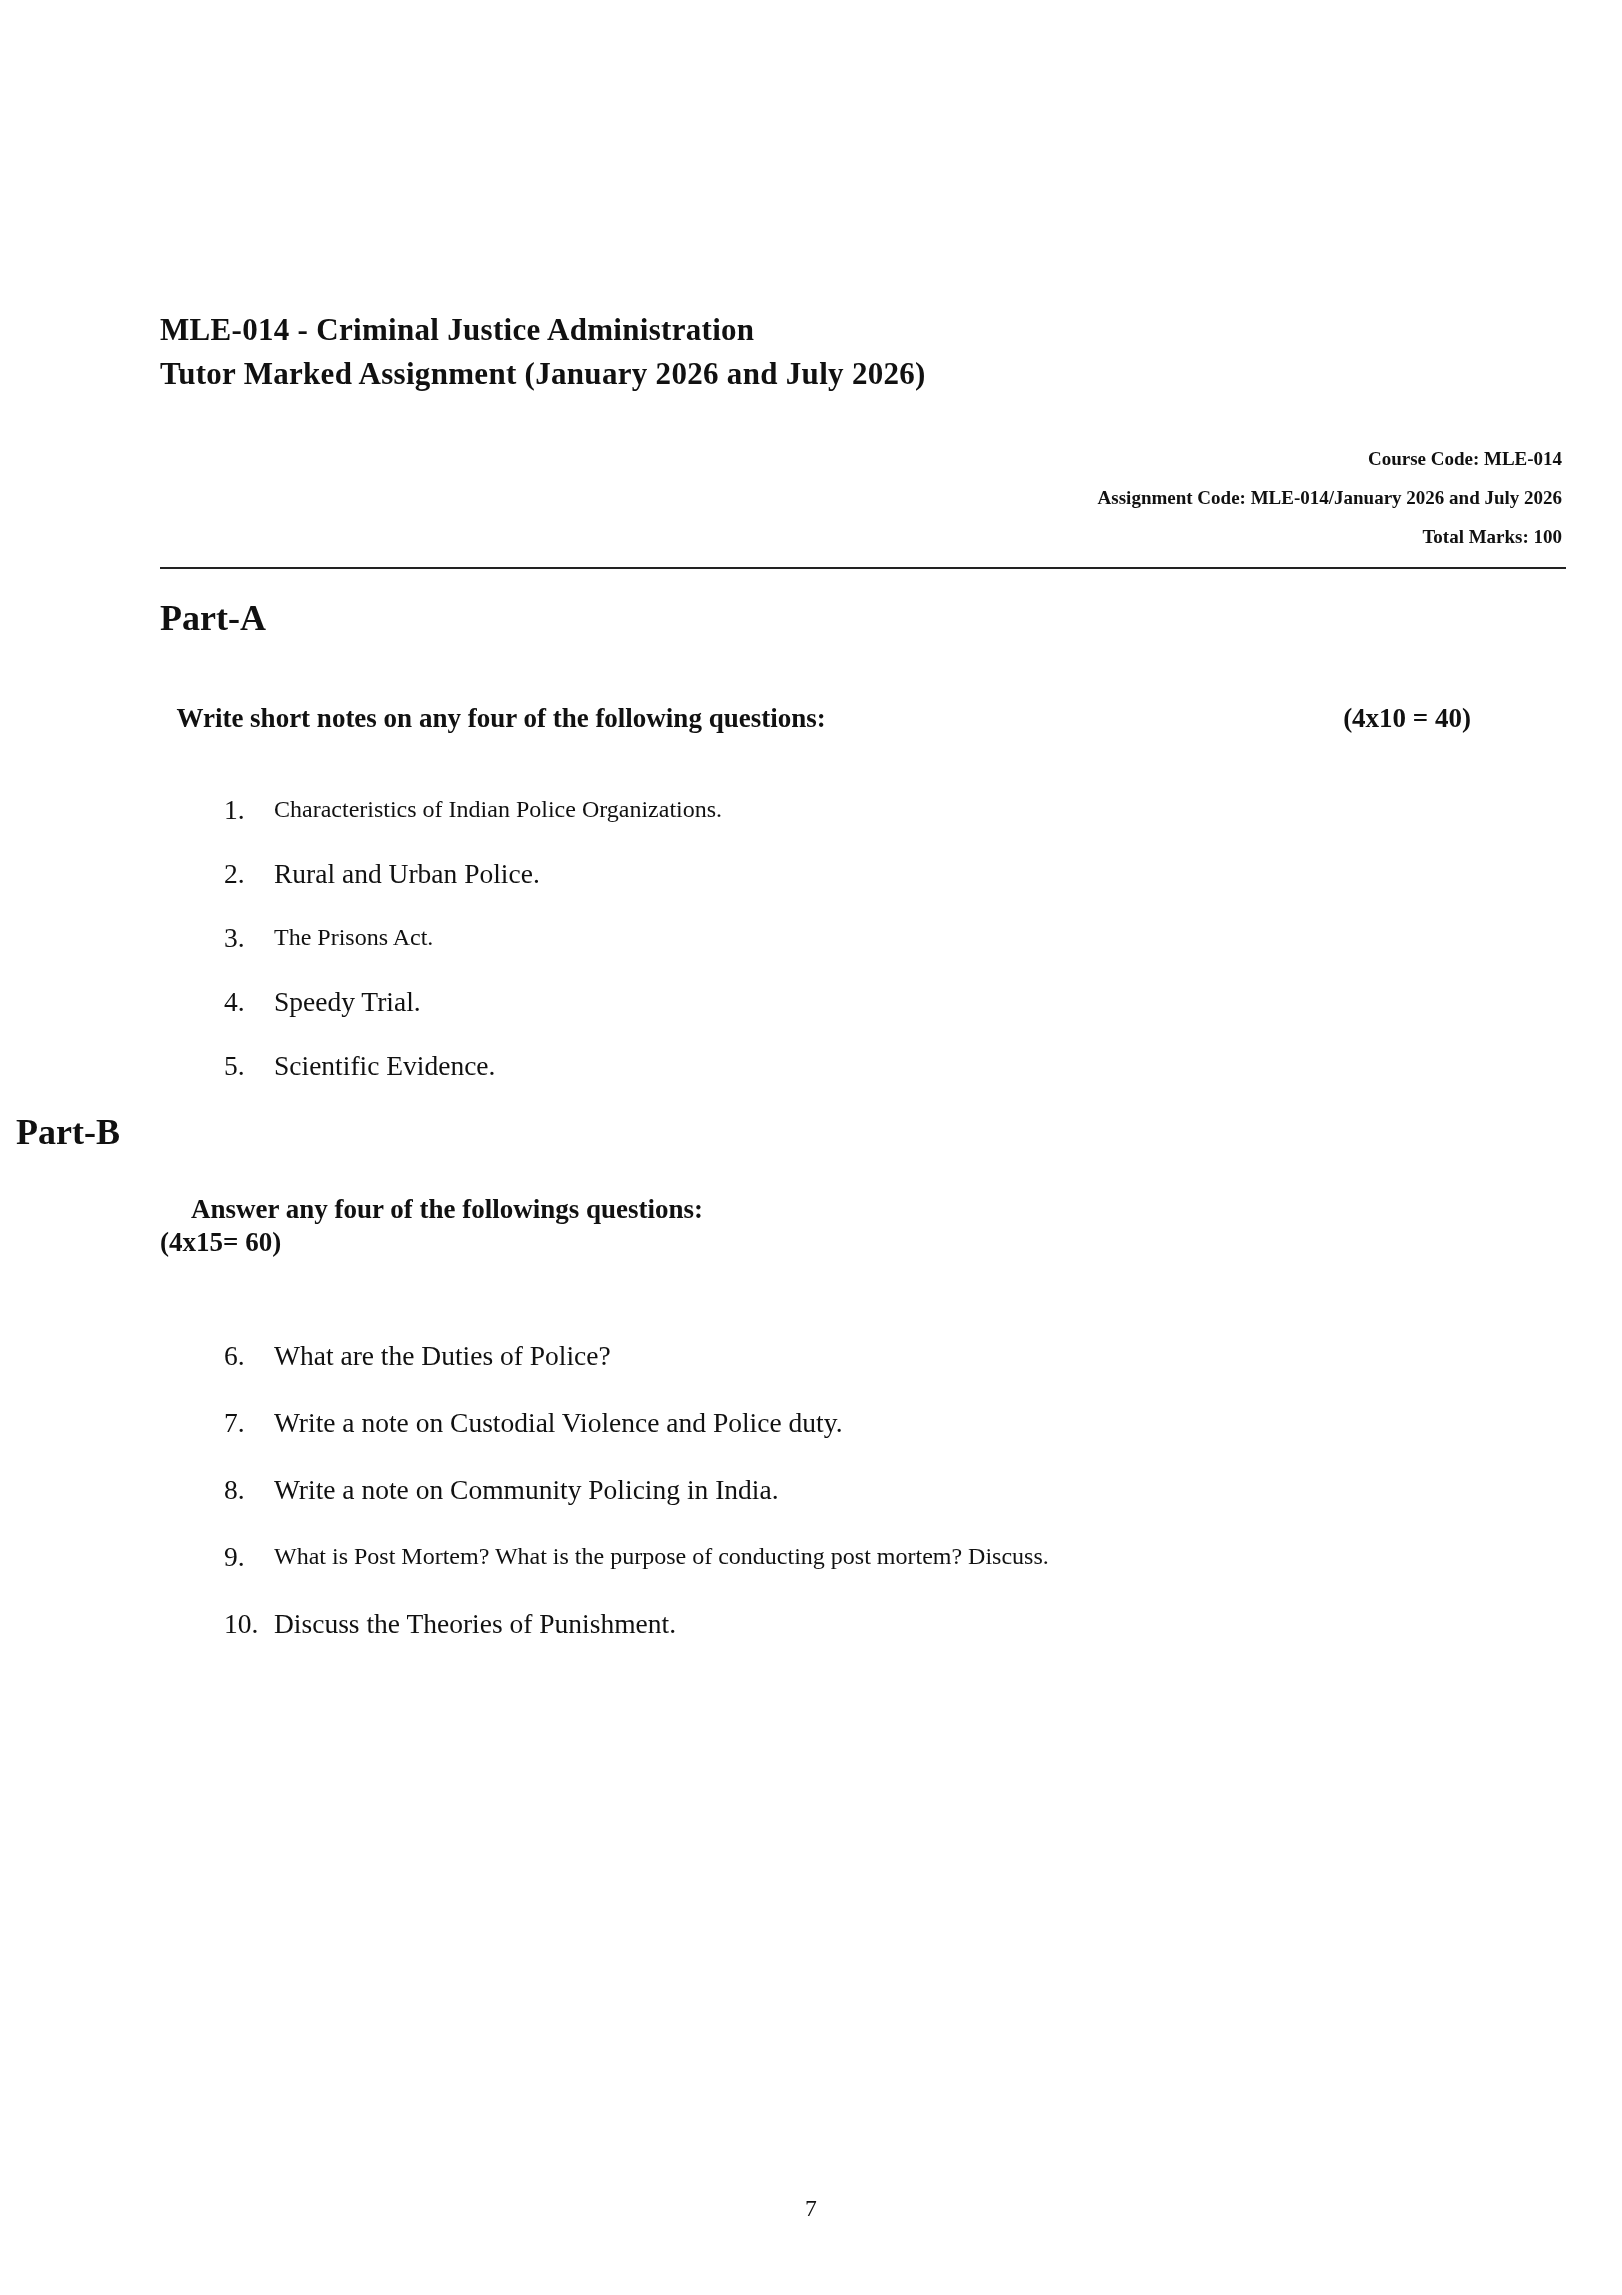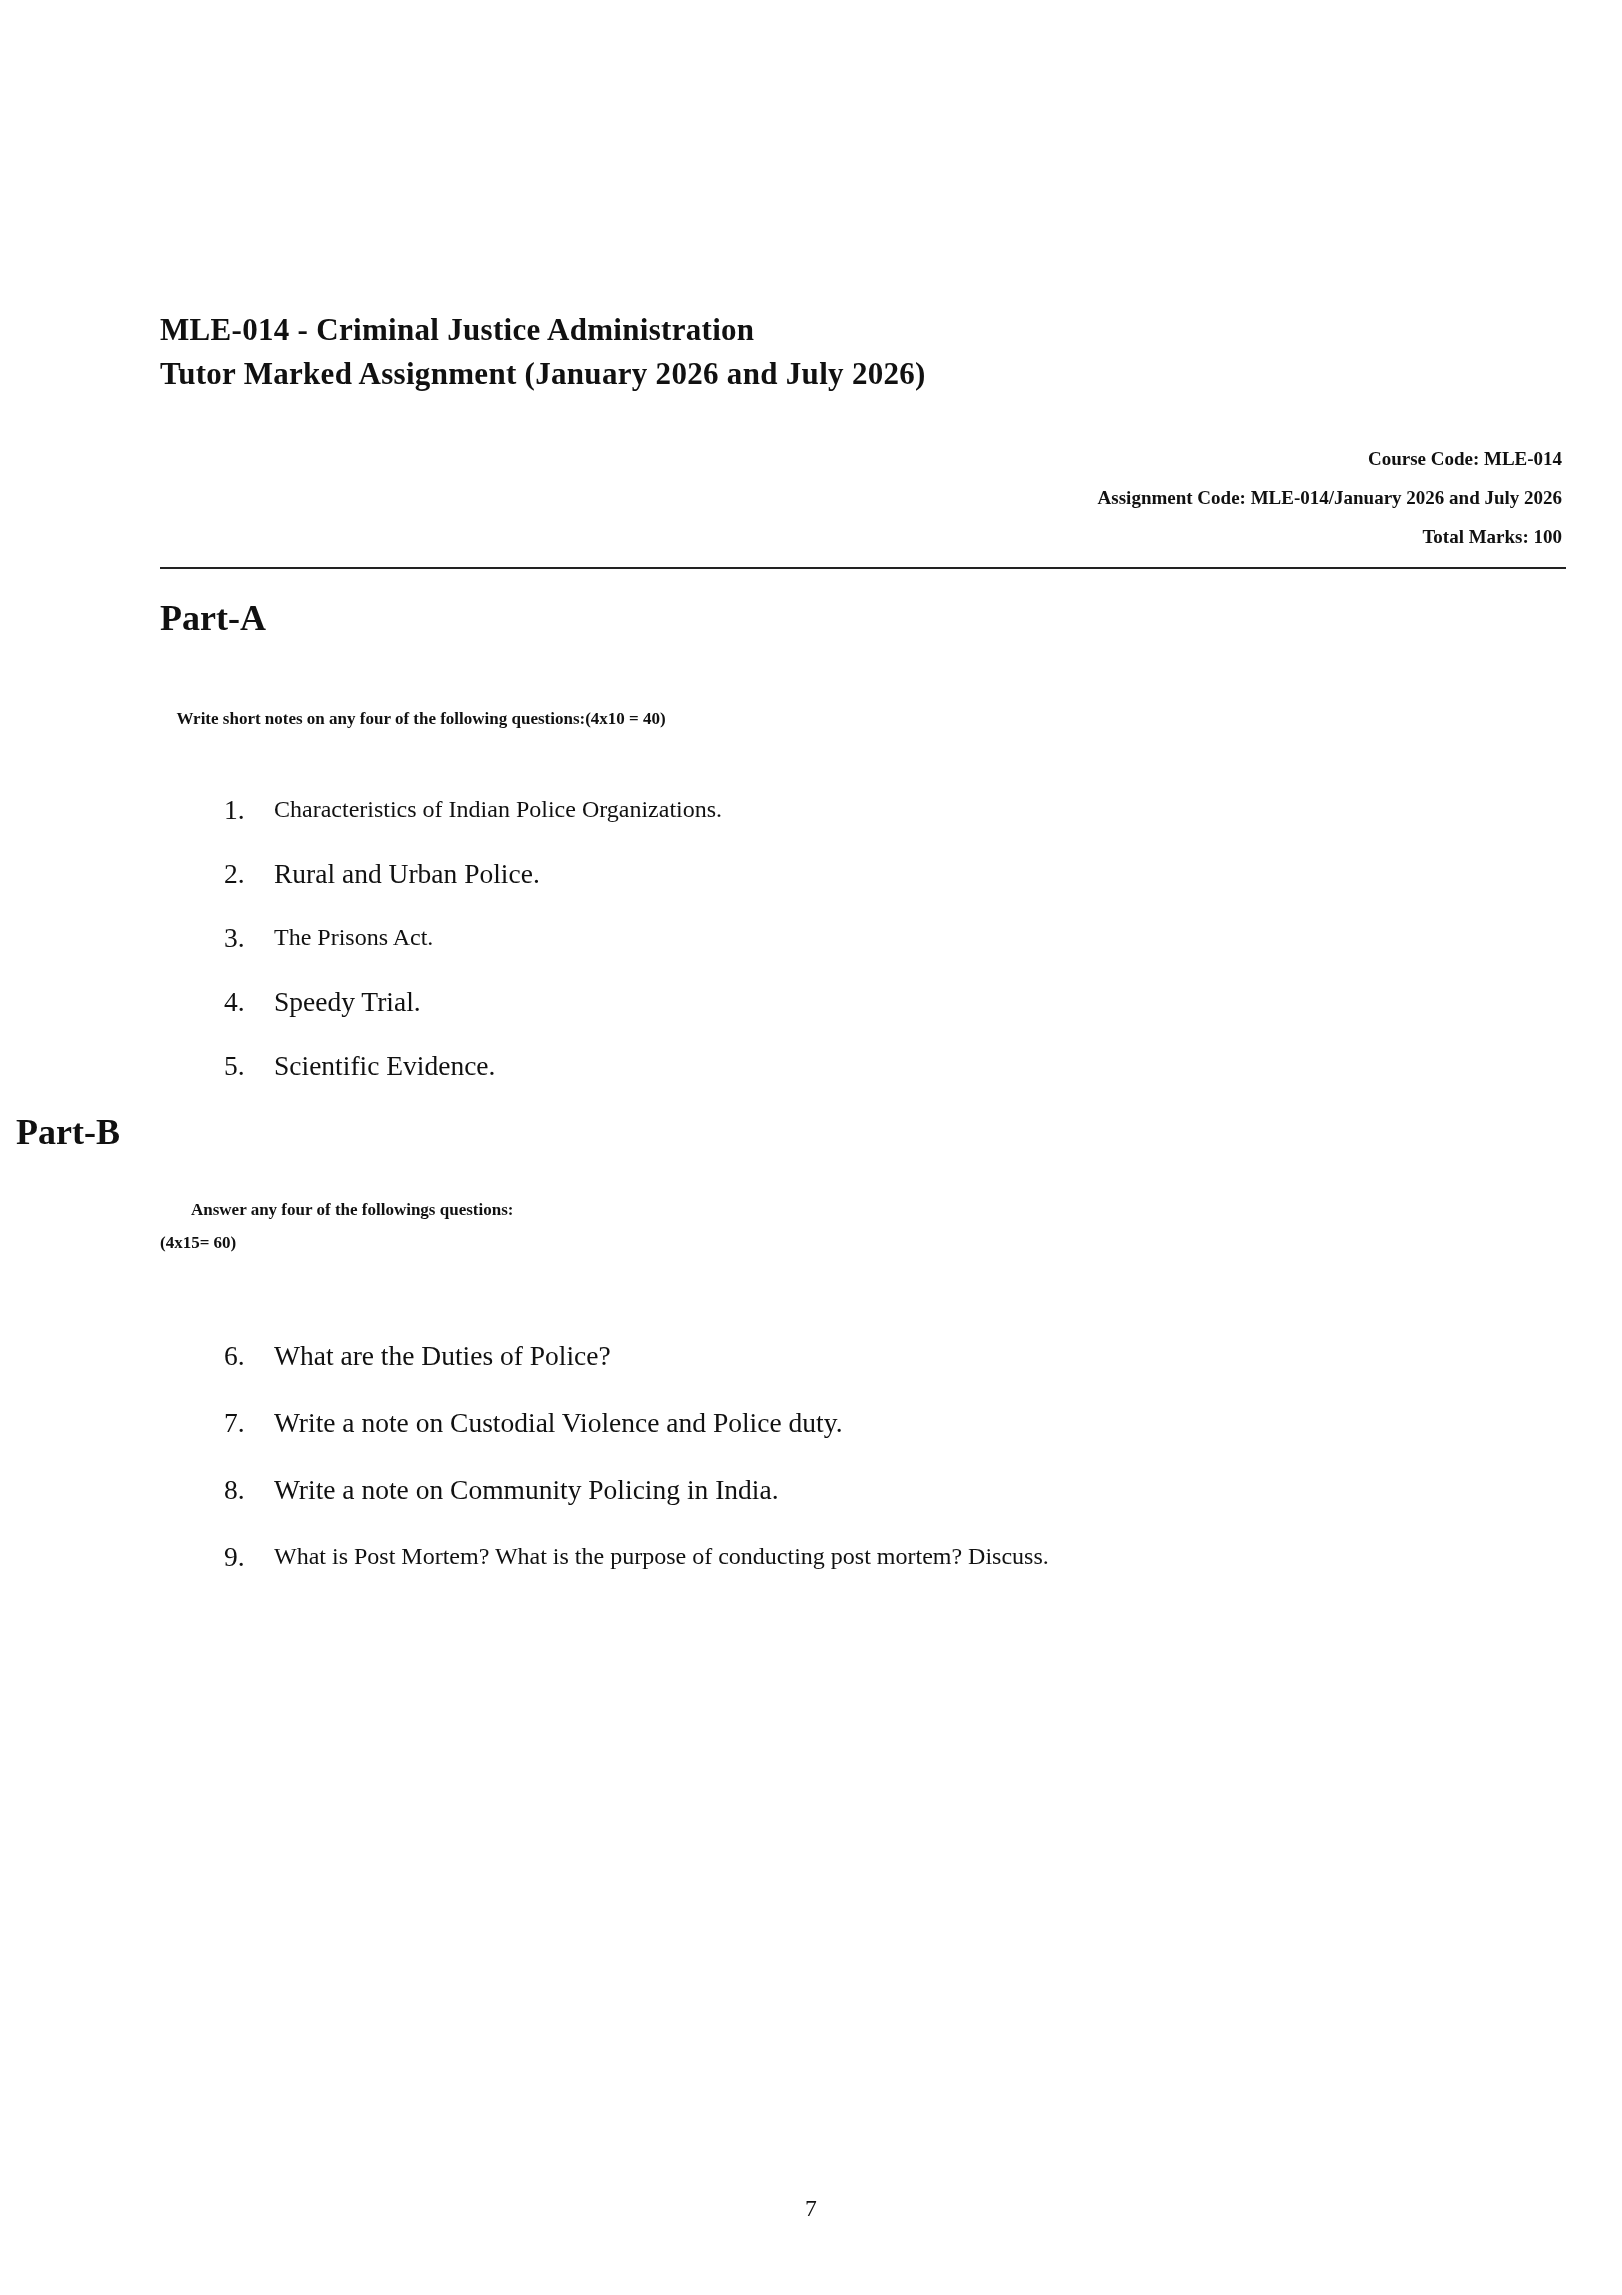--- a/index.html
+++ b/index.html
@@ -44,23 +44,24 @@
     line-height: 38px;
   }
   .part-heading.part-b {
     position: relative;
     left: -144px;
     margin-top: 26px;
   }
   .instruction-row {
     margin-top: 65px;
     display: flex;
+    justify-content: space-between;
     align-items: baseline;
     font-weight: bold;
-    font-size: 17px;
+    font-size: 27px;
     line-height: 33px;
   }
   .instruction-row .instruction { padding-left: 16.4px; }
   .instruction-row.part-b-row { margin-top: 42px; flex-direction: column; }
   .instruction-row.part-b-row .instruction { padding-left: 31px; }
   .instruction-row .marks { margin-right: 95px; white-space: nowrap; }
   .question-list { margin-top: 58px; padding-left: 64px; }
   .question-list.list-b { margin-top: 80px; }
   .q-item {
     display: flex;
@@ -150,18 +151,22 @@
       <span class="q-text">Write a note on Custodial Violence and Police duty.</span>
     </div>
     <div class="q-item">
       <span class="q-num">8.</span>
       <span class="q-text">Write a note on Community Policing in India.</span>
     </div>
     <div class="q-item small">
       <span class="q-num">9.</span>
       <span class="q-text">What is Post Mortem? What is the purpose of conducting post mortem? Discuss.</span>
     </div>
+    <div class="q-item">
+      <span class="q-num">10.</span>
+      <span class="q-text">Discuss the Theories of Punishment.</span>
+    </div>
   </div>
 
   <div class="page-number">7</div>
 
 </div>
 
 
 </body></html>

